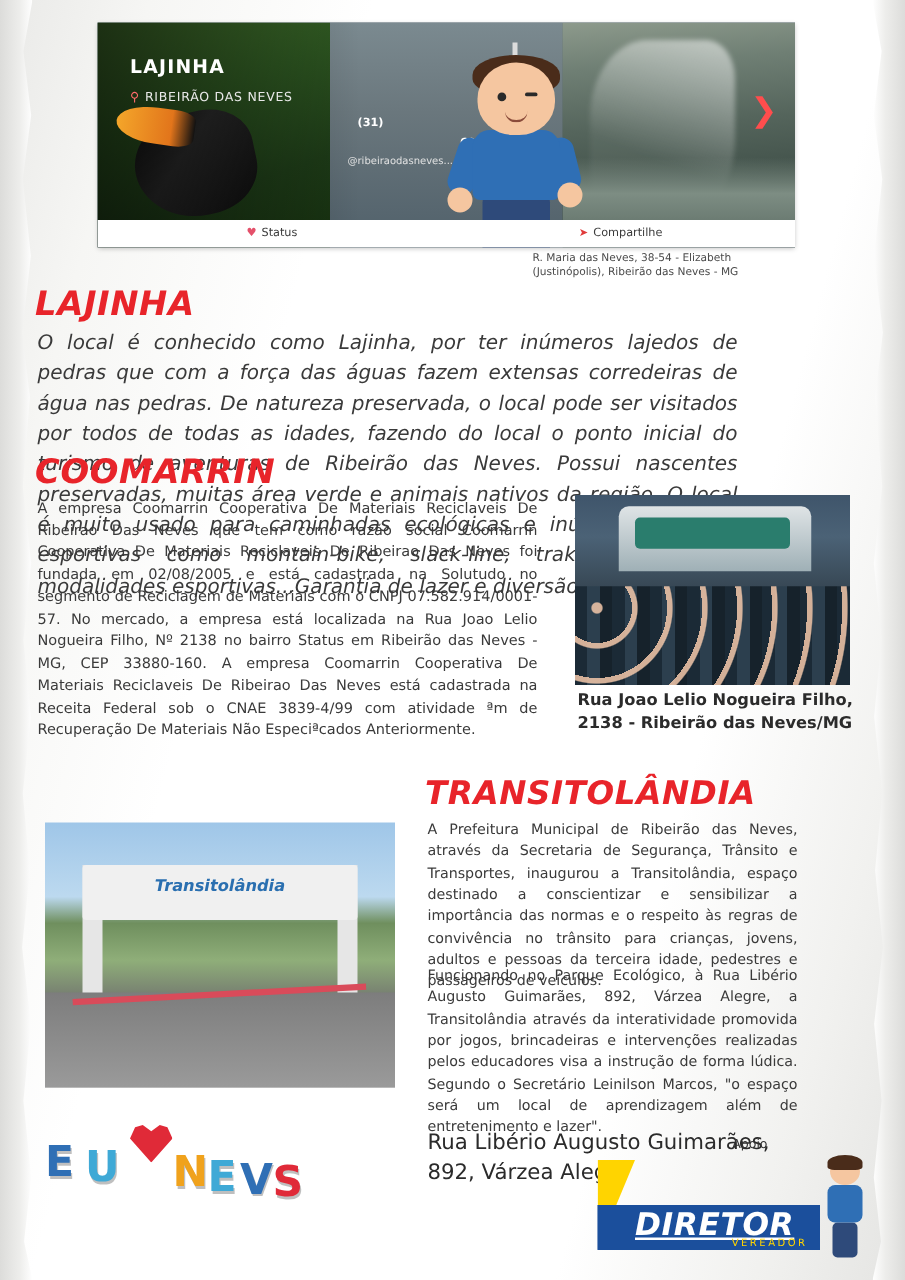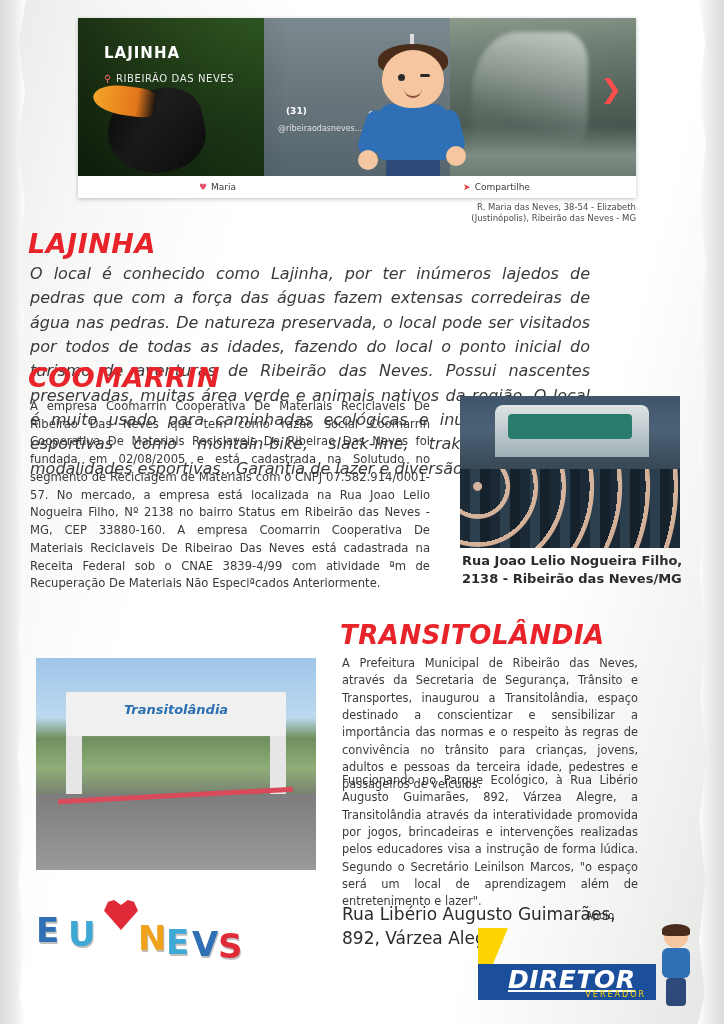--- a/index.html
+++ b/index.html
@@ -77,21 +77,21 @@
     font-size:15px;letter-spacing:1px;
   }
   .card-sub{
     position:absolute;left:26px;top:55px;color:#e9e9e9;font-size:10px;letter-spacing:.6px;
   }
   .pin{display:inline-block;color:#ff6b6b;margin-right:4px;}
   .card-handle{
     position:absolute;left:200px;top:106px;color:#e7e7e7;font-size:8px;opacity:.95;
   }
   .card-count{
-    position:absolute;left:208px;top:88px;color:#fff;font-size:9px;font-weight:bold;
+    position:absolute;left:208px;top:76px;color:#fff;font-size:9px;font-weight:bold;
   }
   .card-count2{
     position:absolute;left:290px;top:92px;color:#fff;font-size:9px;font-weight:bold;
   }
   .arrow-next{
     position:absolute;right:14px;top:56px;color:#ff4d4d;font-size:26px;font-weight:bold;
   }
   .card-actions{
     position:absolute;left:0;bottom:0;width:100%;height:22px;background:#fff;
     display:flex;align-items:center;font-size:9px;color:#3b3b3b;
@@ -110,21 +110,21 @@
   .boy .armR{position:absolute;left:84px;top:70px;width:22px;height:44px;background:#2f6fb5;border-radius:10px;transform:rotate(-14deg);}
   .boy .handL{position:absolute;left:2px;top:110px;width:20px;height:20px;background:#f5c6a0;border-radius:50%;}
   .boy .handR{position:absolute;left:90px;top:106px;width:20px;height:20px;background:#f5c6a0;border-radius:50%;}
   .boy .pole{position:absolute;left:54px;top:-6px;width:4px;height:126px;background:#dcdcdc;}
   .boy .eye{position:absolute;top:34px;width:7px;height:7px;background:#2a2a2a;border-radius:50%;}
   .boy .eye.l{left:42px;}
   .boy .eye.r{left:64px;height:3px;width:10px;border-radius:2px;}
   .boy .smile{position:absolute;left:48px;top:48px;width:18px;height:8px;border-bottom:2px solid #8a4b3a;border-radius:0 0 12px 12px;}
 
   .card-addr{
-    position:absolute;right:88px;top:202px;width:210px;text-align:right;
+    position:absolute;right:88px;top:202px;width:210px;text-align:left;
     font-size:8.5px;color:#4a4a4a;line-height:1.35;
   }
 
   
   .h-red{
     color:#e8242a;font-weight:bold;font-style:italic;
     font-family:"DejaVu Sans", sans-serif;letter-spacing:.5px;
   }
   #lajinha-title{position:absolute;left:28px;top:228px;font-size:27px;}
   #lajinha-body{
@@ -243,21 +243,21 @@
       <div class="hair"></div>
       <div class="head"></div>
       <div class="eye l"></div>
       <div class="eye r"></div>
       <div class="smile"></div>
       <div class="handL"></div>
       <div class="handR"></div>
     </div>
 
     <div class="card-actions">
-      <div class="act"><span class="hico">♥</span><span>Maria</span></div>
+      <div class="act"><span class="hico">♥</span><span>Status</span></div>
       <div class="act"><span class="sico">➤</span><span>Compartilhe</span></div>
     </div>
   </div>
 
   <div class="card-addr">R. Maria das Neves, 38-54 - Elizabeth (Justinópolis), Ribeirão das Neves - MG</div>
 
   <div class="h-red" id="lajinha-title">LAJINHA</div>
   <div id="lajinha-body">O local é conhecido como Lajinha, por ter inúmeros lajedos de pedras que com a força das águas fazem extensas corredeiras de água nas pedras. De natureza preservada, o local pode ser visitados por todos de todas as idades, fazendo do local o ponto inicial do turismo de aventuras de Ribeirão das Neves. Possui nascentes preservadas, muitas área verde e animais nativos da região. O local é muito usado para caminhadas ecológicas e inúmeras práticas esportivas como montain-bike, slack-line, traking e muitas modalidades esportivas...Garantia de lazer e diversão.</div>
 
   <div class="h-red" id="coomarrin-title">COOMARRIN</div>

